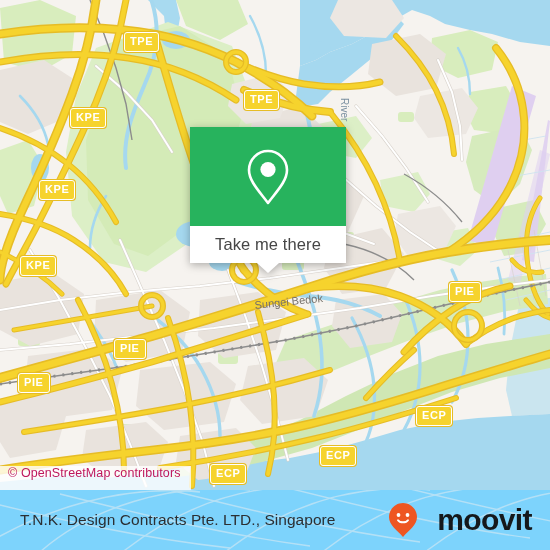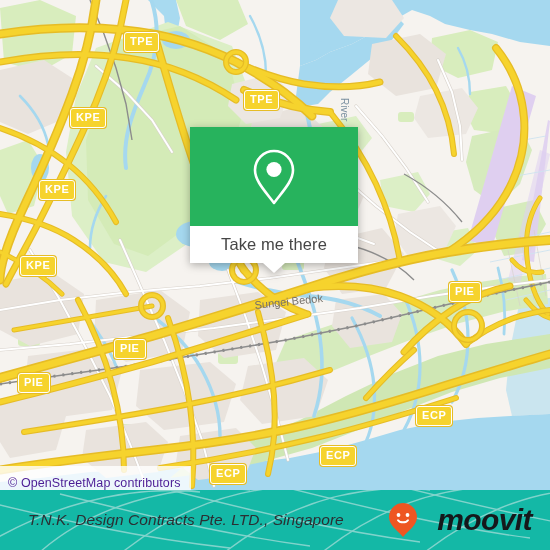--- a/index.html
+++ b/index.html
@@ -33,37 +33,37 @@
   }
   #map svg { display: block; }
 
   
   #attribution {
     position: absolute;
     left: 0;
     top: 466px;
     height: 24px;
     display: flex;
-    align-items: flex-end;
+    align-items: flex-start;
     padding-left: 8px;
     padding-right: 10px;
     background: rgba(255,255,255,0.80);
     font-size: 12.5px;
-    color: #4c1d95;
+    color: #be185d;
     letter-spacing: 0.1px;
     white-space: nowrap;
     z-index: 40;
   }
 
   
   #popup-card {
     position: absolute;
     left: 190px;
     top: 127px;
-    width: 168px;
+    width: 156px;
     z-index: 50;
     filter: drop-shadow(0 2px 4px rgba(0,0,0,0.30));
   }
   #popup-green {
     height: 99px;
     background: #27b35d;
     display: flex;
     align-items: center;
     justify-content: center;
   }
@@ -92,28 +92,27 @@
     border-top: 10px solid #ffffff;
   }
 
   
   #footer {
     position: absolute;
     left: 0;
     top: 490px;
     width: 550px;
     height: 60px;
-    background: #14b8a6;
+    background: #7dd3fc;
     display: flex;
     align-items: center;
     justify-content: space-between;
-    padding: 0 18px 0 28px;
+    padding: 0 18px 0 20px;
     box-sizing: border-box;
     overflow: hidden;
-    font-style: italic;
   }
   #footer-watermark {
     position: absolute;
     left: 0; top: 0;
     width: 550px; height: 60px;
     opacity: 0.5;
     pointer-events: none;
   }
   #footer-title {
     position: relative;

